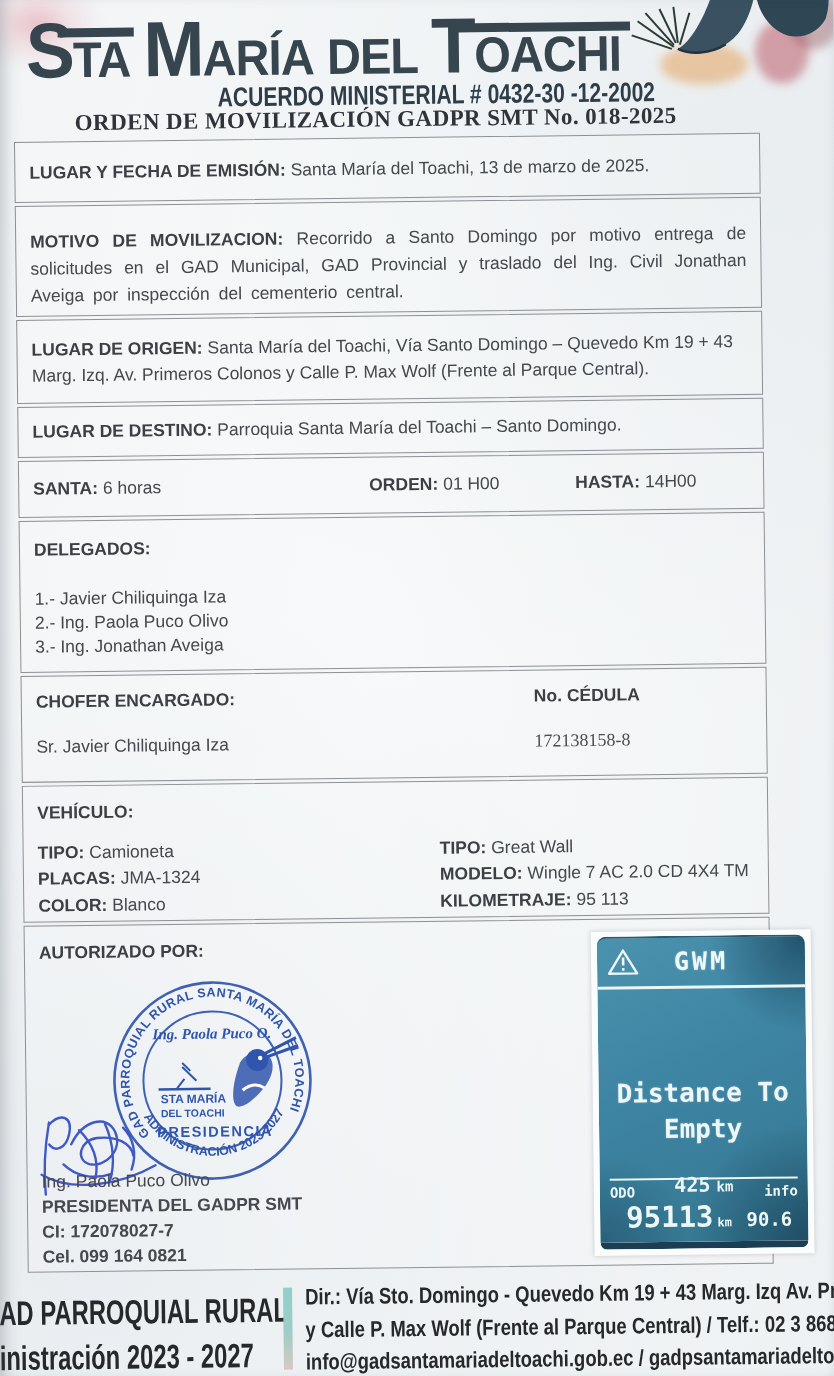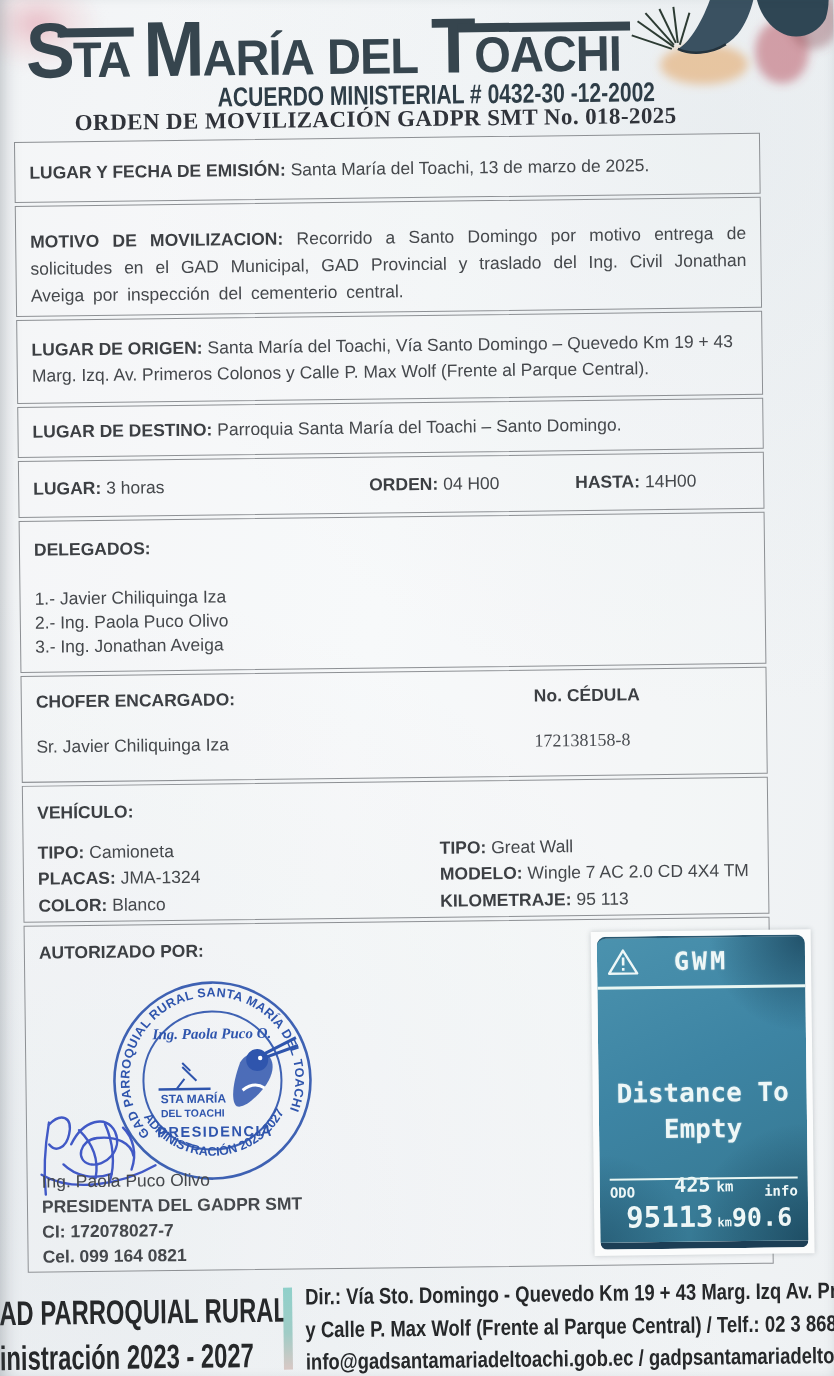--- a/index.html
+++ b/index.html
@@ -80,21 +80,21 @@
   .gwm{font-size:25px;letter-spacing:3px;text-shadow:0 0 2px rgba(255,255,255,.45);}
   .scr-sep{height:2.5px;background:#e9f6f3;margin:2px 0 0 0;}
   .dte{margin-top:86px;text-align:center;font-size:26px;line-height:1.4;text-shadow:0 0 2px rgba(255,255,255,.35);}
   .range{margin-top:26px;text-align:center;}
   .range .val{font-size:20px;} .range .unit{font-size:14px;margin-left:6px;}
   .scr-bot{position:absolute;left:0;right:0;bottom:0;padding:0 10px 8px 10px;}
   .scr-bot .sep2{height:2px;background:#e9f6f3;margin-bottom:4px;}
   .scr-bot .labels{display:flex;justify-content:space-between;font-size:14px;}
   .scr-bot .vals{display:flex;justify-content:space-between;align-items:baseline;padding:0 6px 0 16px;}
   .scr-bot .odo-v{font-size:29px;} .scr-bot .odo-u{font-size:12px;margin-left:4px;}
-  .scr-bot .trip-v{font-size:25px;}
+  .scr-bot .trip-v{font-size:19px;}
 
   
   .footer{position:absolute;left:0;top:1272px;width:834px;height:104px;}
   .stencil{font-weight:700;color:#26282a;}
   .foot-left{position:absolute;left:-16px;top:14px;font-size:34px;line-height:1.32;white-space:nowrap;
     transform:scaleX(.70);transform-origin:left top;}
   .accent-bar{position:absolute;left:268px;top:14px;width:9px;height:82px;
     background:linear-gradient(#8fd0ca 0%,#9fccc6 55%,#d9c8c5 100%);}
   .foot-right{position:absolute;left:290px;top:8px;font-size:22.5px;line-height:1.45;white-space:nowrap;}
   .foot-right .fr-line{display:block;transform:scaleX(.82);transform-origin:left center;}
@@ -169,24 +169,24 @@
         <div class="just"><span class="lbl">LUGAR DE ORIGEN:</span>
           <span>Santa María del Toachi, Vía Santo Domingo – Quevedo Km 19 + 43 Marg. Izq. Av. Primeros Colonos y Calle P. Max Wolf (Frente al Parque Central).</span></div>
       </div>
 
       <div class="box b4">
         <div class="line"><span class="lbl">LUGAR DE DESTINO:</span>
           <span>Parroquia Santa María del Toachi – Santo Domingo.</span></div>
       </div>
 
       <div class="box b5">
-        <div class="c1"><span class="lbl">LUGAR:</span>
-          <span>3 horas</span></div>
+        <div class="c1"><span class="lbl">SANTA:</span>
+          <span>6 horas</span></div>
         <div class="c2"><span class="lbl">ORDEN:</span>
-          <span>04 H00</span></div>
+          <span>01 H00</span></div>
         <div class="c3"><span class="lbl">HASTA:</span>
           <span>14H00</span></div>
       </div>
 
       <div class="box b6">
         <div class="head lbl">DELEGADOS:</div>
         <ul>
           <li>1.- Javier Chiliquinga Iza</li>
           <li>2.- Ing. Paola Puco Olivo</li>
           <li>3.- Ing. Jonathan Aveiga</li>

